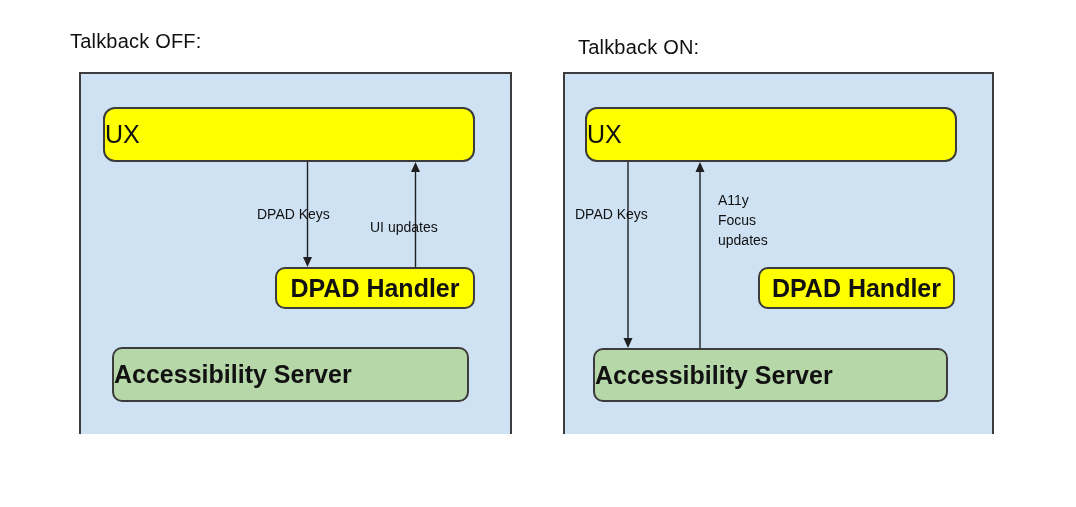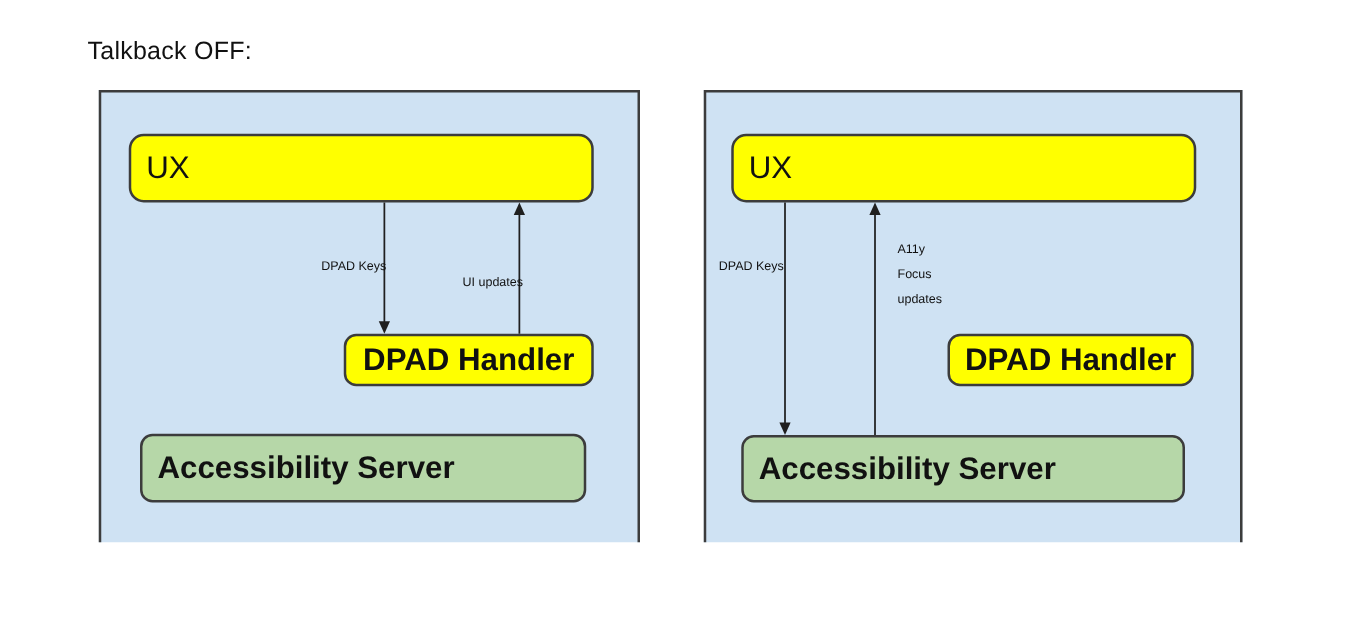--- a/index.html
+++ b/index.html
@@ -35,35 +35,35 @@
     box-sizing: border-box;
     border: 2px solid var(--box-border, #3c3c3c);
     display: flex;
     align-items: center;
     font-size: 25px;
     color: var(--text, #111111);
     z-index: 2;
   }
   .node.yellow { background: var(--yellow-fill, #ffff00); }
   .node.green  { background: var(--green-fill, #b6d7a8); }
-  .node.left-text { justify-content: flex-start; padding-left: 12px; }
+  .node.left-text { justify-content: flex-start; padding-left: 0; }
   .node.center-text { justify-content: center; }
   .r12 { border-radius: 12px; }
   .r10 { border-radius: 10px; font-weight: bold; }
   .arrow-layer {
     position: absolute;
     left: 0; top: 0;
     width: 1076px;
     height: 507px;
     z-index: 3;
     pointer-events: none;
   }
   .edge-label {
     position: absolute;
-    font-size: 10px;
+    font-size: 14px;
     line-height: 16px;
     color: var(--text, #111111);
     z-index: 4;
     white-space: nowrap;
   }
   .edge-label.multiline {
     white-space: pre-line;
     line-height: 20px;
   }
 </style>
@@ -81,20 +81,21 @@
   </div>
 
   <div class="node yellow center-text r10" style="left:275px; top:267px; width:200px; height:42px;">
     <span>DPAD Handler</span>
   </div>
 
   <div class="node green left-text r10" style="left:112px; top:347px; width:357px; height:55px;">
     <span>Accessibility Server</span>
   </div>
 
+  <h2 class="diagram-title" style="left:578px; top:36px;">Talkback ON:</h2>
 
   <div class="container" style="left:563px; top:72px; width:431px; height:375px;"></div>
 
   <div class="node yellow left-text r12" style="left:585px; top:107px; width:372px; height:55px;">
     <span>UX</span>
   </div>
 
   <div class="node yellow center-text r10" style="left:758px; top:267px; width:197px; height:42px;">
     <span>DPAD Handler</span>
   </div>

